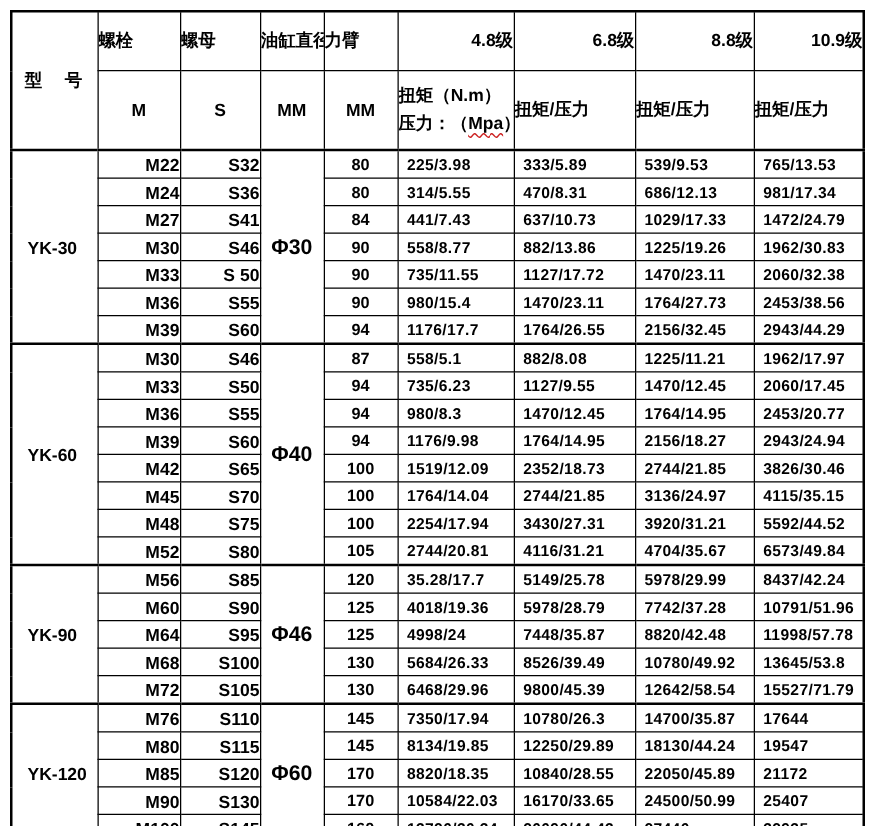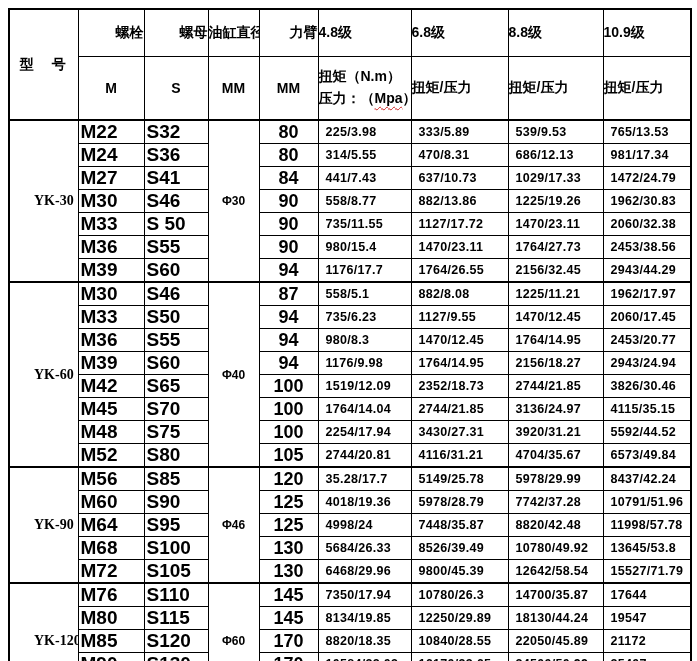--- a/index.html
+++ b/index.html
@@ -39,23 +39,23 @@
   thead tr.hdr-top th { height: 46px; font-size: 14px; vertical-align: middle; }
   thead tr.hdr-units th { height: 62px; font-size: 14px; vertical-align: middle; }
   th.model-h {
     font-size: 19px;
     vertical-align: top;
     padding-top: 14px;
     text-align: center;
     letter-spacing: 2px;
     white-space: nowrap;
   }
-  th.cn-h { text-align: right; padding-left: 8px; white-space: normal; line-height: 1.25; }
+  th.cn-h { text-align: left; padding-left: 8px; white-space: normal; line-height: 1.25; }
   th.cn-h.wrap { padding-right: 6px; }
-  th.grade-h { text-align: left; padding-left: 8px; vertical-align: middle; padding-bottom: 12px; }
+  th.grade-h { text-align: right; padding-left: 8px; vertical-align: middle; padding-bottom: 12px; }
   th.unit-h { text-align: center; font-size: 15px; }
   th.sub48 {
     text-align: left;
     padding-left: 7px;
     font-size: 13px;
     line-height: 1.55;
     vertical-align: middle;
     white-space: nowrap;
   }
   th.subg { text-align: left; padding-left: 8px; font-size: 13.5px; margin-top: 20px; }
@@ -64,27 +64,26 @@
     text-decoration-style: wavy;
     text-decoration-color: #cc2222;
     text-decoration-thickness: 1px;
     text-underline-offset: 3px;
   }
   
   tbody td { height: 21px; font-size: 12.5px; vertical-align: middle; }
   tbody td.model {
     font-size: 14px;
     text-align: left;
-    padding-left: 24px;
+    padding-left: 12px;
     vertical-align: middle;
-    font-family: Liberation Serif, serif;
-  }
-  tbody td.bolt, tbody td.nut { text-align: left; padding-left: 2px; font-size: 19px; }
-  tbody td.cyl { text-align: center; font-size: 12px; }
-  tbody td.arm { text-align: center; font-size: 18px; }
+  }
+  tbody td.bolt, tbody td.nut { text-align: right; padding-left: 2px; font-size: 14px; }
+  tbody td.cyl { text-align: center; font-size: 17px; }
+  tbody td.arm { text-align: center; font-size: 13px; }
   tbody td.val { text-align: left; padding-left: 7px; letter-spacing: 0.3px; }
   tbody tr.sec-top td { border-top-width: 2px; }
   thead tr.hdr-units th { border-bottom-width: 2px; }
 </style>
 </head>
 <body>
 
 <div class="canvas">
   <table class="spec">
     <colgroup>

